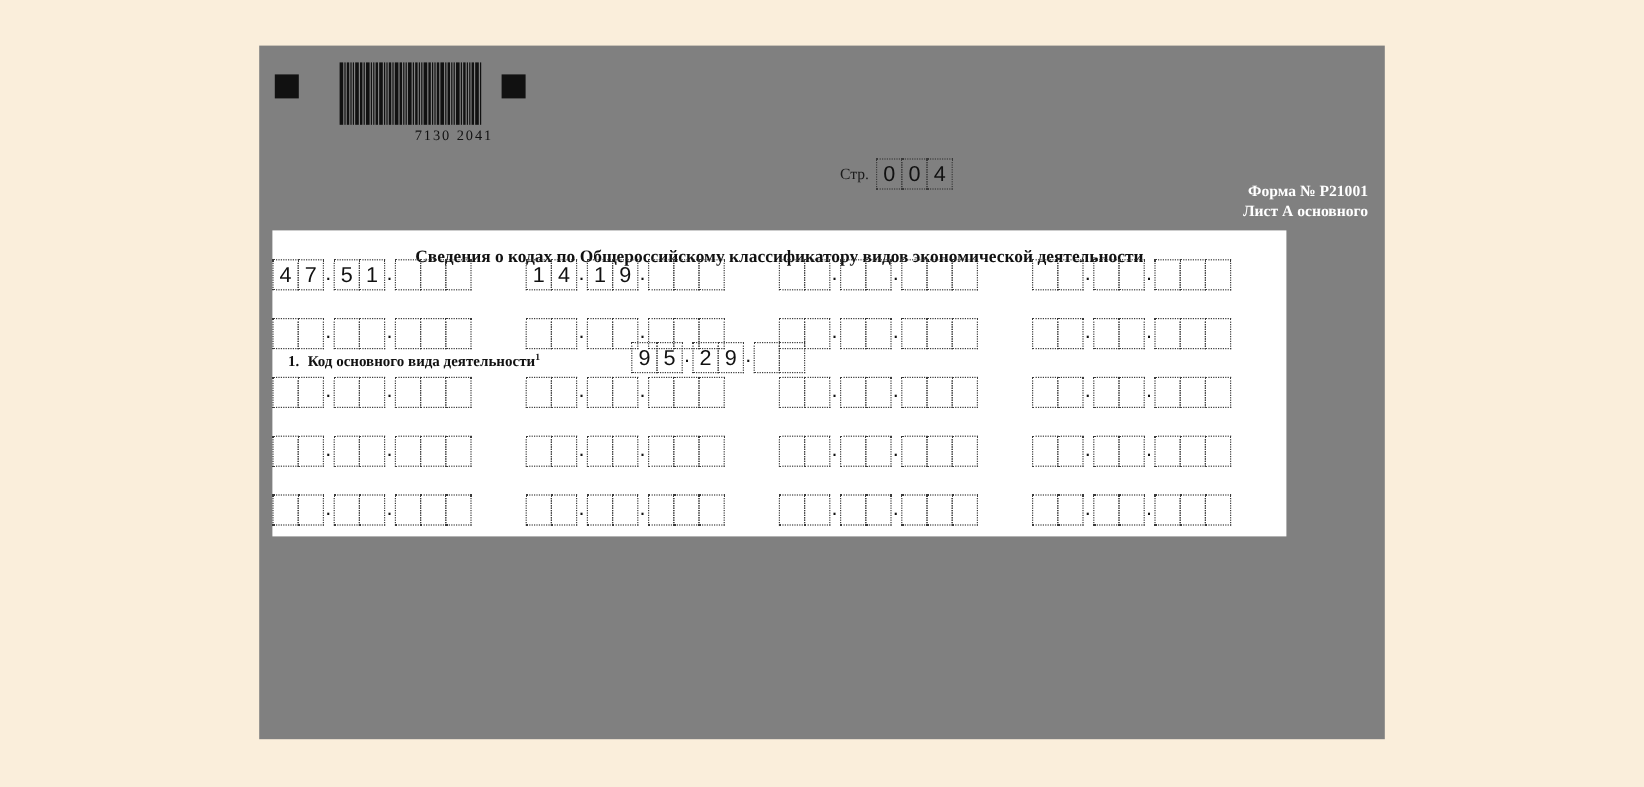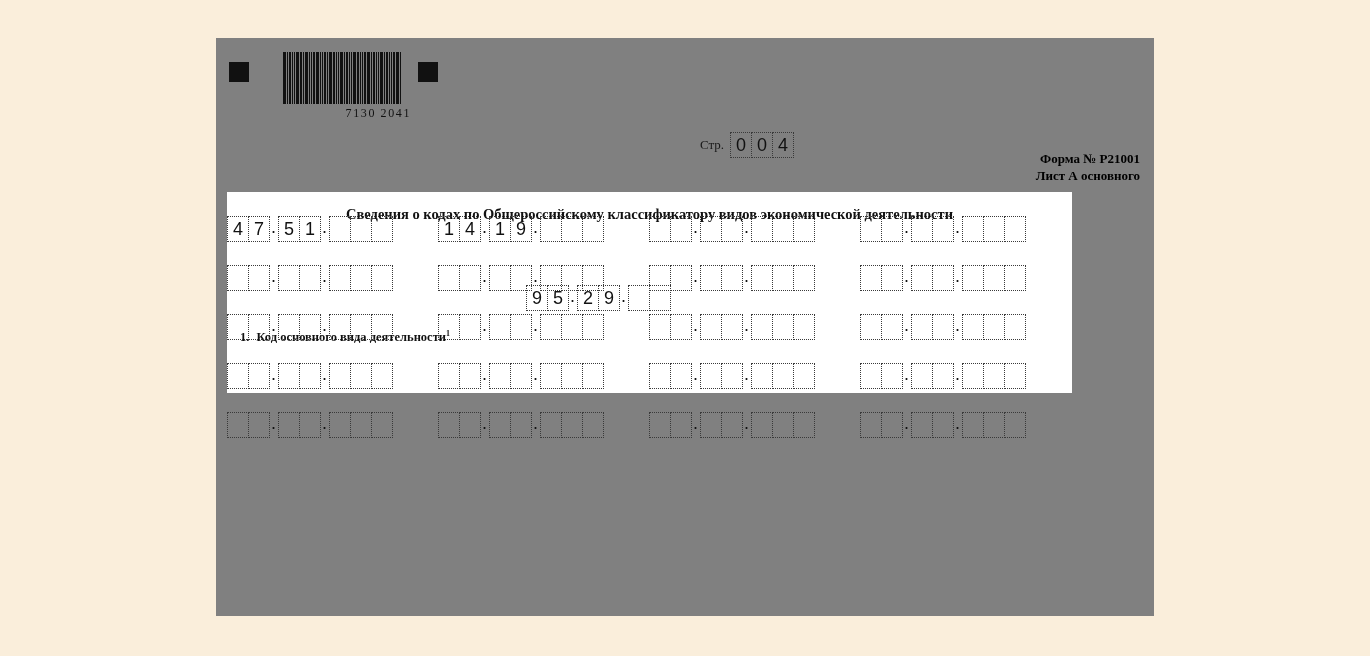--- a/index.html
+++ b/index.html
@@ -107,52 +107,52 @@
   }
 
   .form-ref {
     position: absolute;
     right: 14px;
     top: 112px;
     text-align: right;
     font-family: "Liberation Serif", serif;
     font-weight: bold;
     font-size: 13px;
-    color: #000000;
+    color: #ffffff;
     line-height: 17px;
   }
 
   
   .white-card {
     position: absolute;
     left: 11px;
     top: 154px;
     width: 845px;
-    height: 201px;
+    height: 255px;
     background: #ffffff;
   }
   .card-title {
     position: absolute;
     left: 0;
     top: 14px;
     width: 845px;
     text-align: center;
     font-family: "Liberation Serif", serif;
     font-weight: bold;
     font-size: 14.5px;
     color: #111;
   }
   .q-line {
     position: absolute;
     font-family: "Liberation Serif", serif;
     font-weight: bold;
     font-size: 12.5px;
     color: #111;
   }
-  .q1 { left: 13px; top: 101px; margin-top: 36px; }
+  .q1 { left: 13px; top: 101px; }
   .q2 { left: 13px; top: 145px; }
   .q-num { display: inline-block; margin-right: 7px; }
   sup { font-size: 8px; vertical-align: super; }
 
   .main-code {
     position: absolute;
     left: 299px;
     top: 93px;
     display: flex;
     align-items: center;

